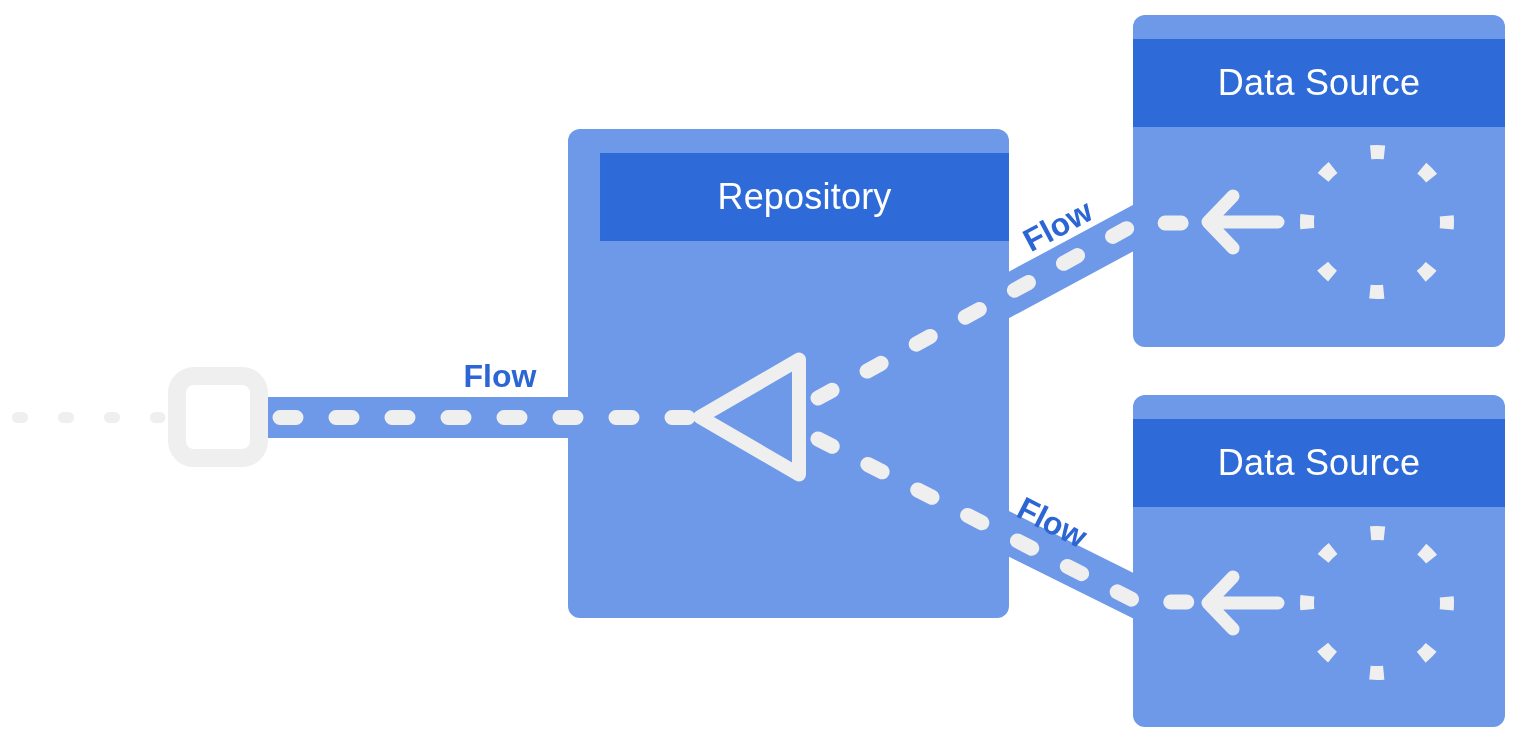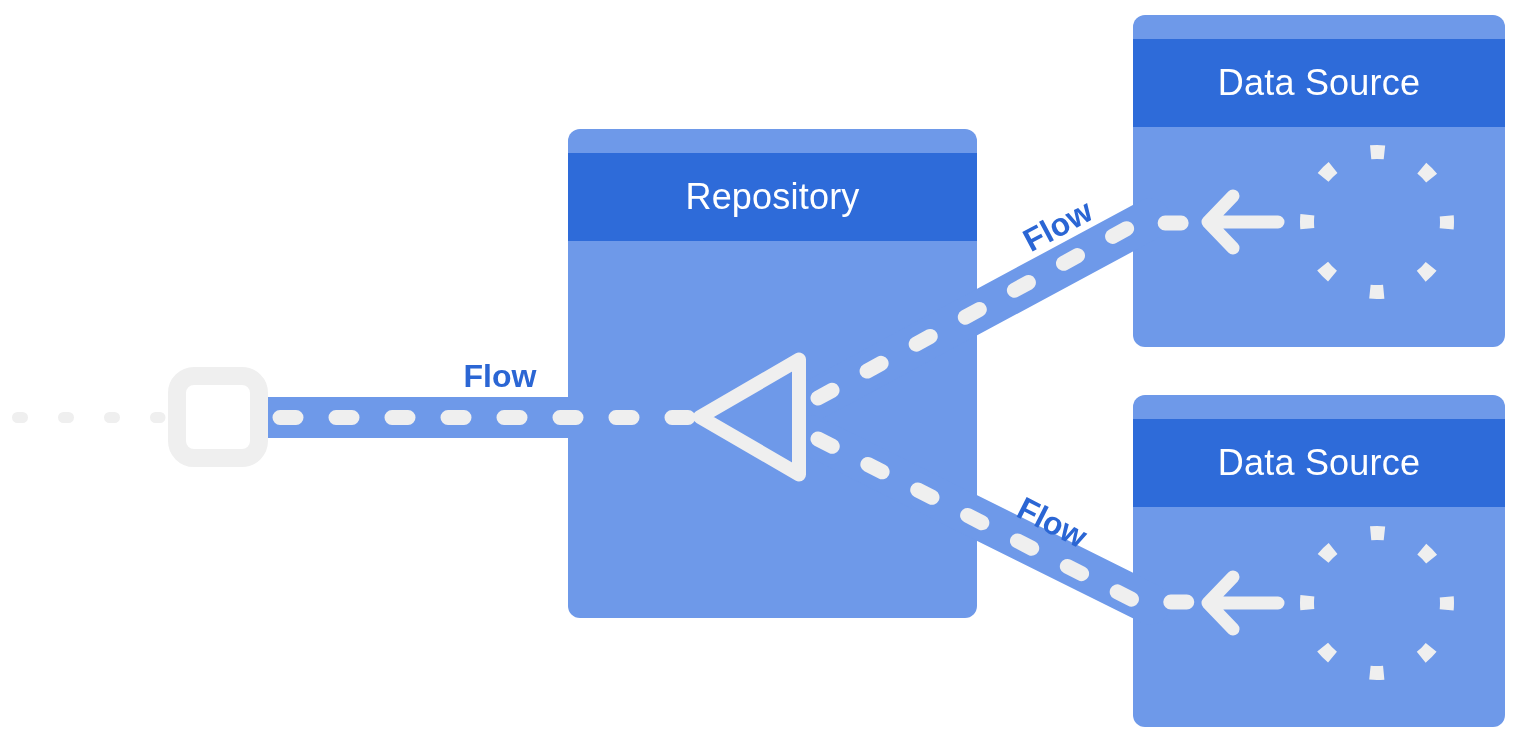--- a/index.html
+++ b/index.html
@@ -57,21 +57,21 @@
   }
   .flow-label.rot-up   { transform: translate(-50%, -50%) rotate(-28deg); }
   .flow-label.rot-down { transform: translate(-50%, -50%) rotate(27deg); }
 </style>
 </head>
 <body>
 
 <div class="canvas">
 
 
-  <div class="node node-blue" style="left:568px; top:129px; width:409px; height:489px;">
+  <div class="node node-blue" style="left:568px; top:129px; width:409px; height:489px;padding-left:32px;">
     <div class="node-header">
       <span>Repository</span>
     </div>
   </div>
 
   <div class="node node-blue" style="left:1133px; top:15px; width:372px; height:332px;">
     <div class="node-header">
       <span>Data Source</span>
     </div>
   </div>

